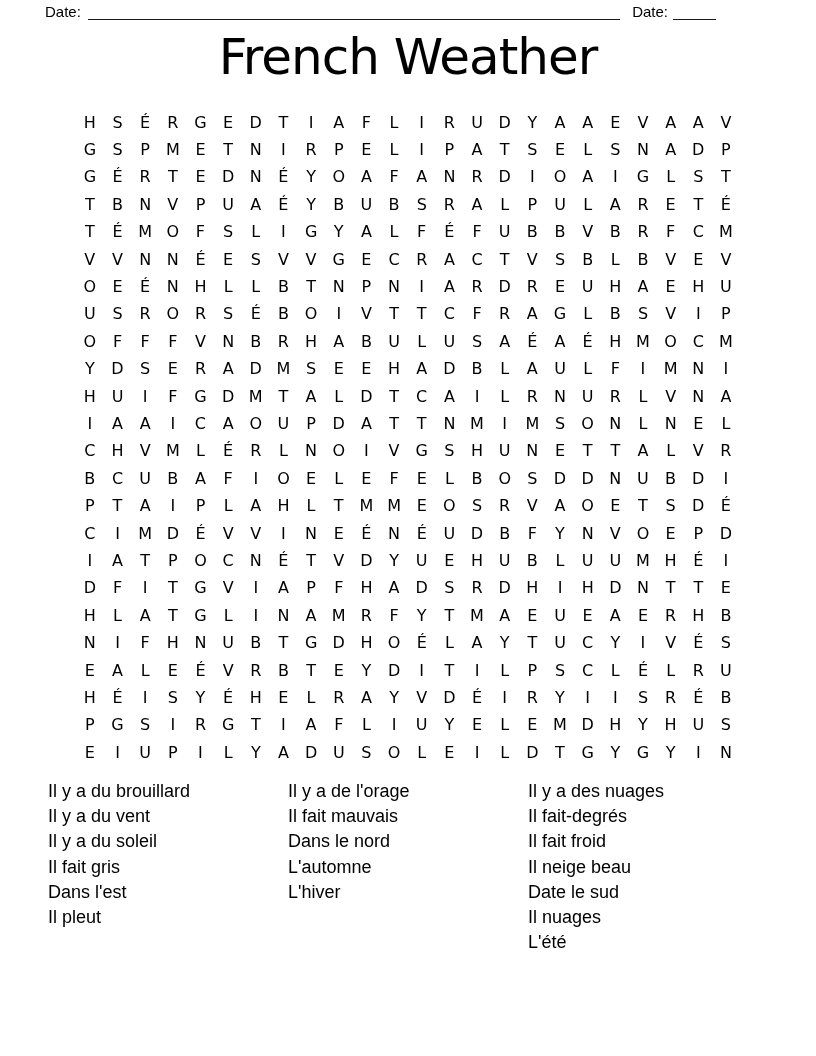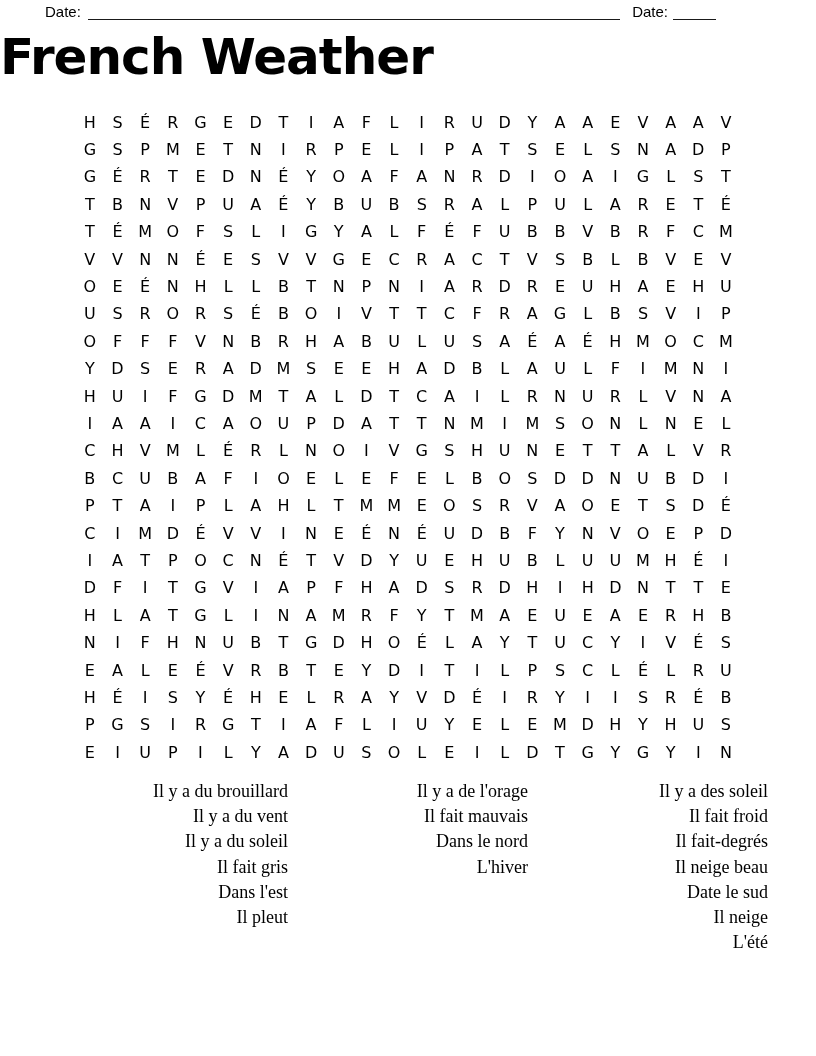--- a/index.html
+++ b/index.html
@@ -29,22 +29,23 @@
     border-bottom: 1.5px solid #1a1a1a;
     height: 17px;
   }
   .name-line { flex: 1; margin-left: 7px; }
   .date-label { margin-left: 12px; }
   .date-line { width: 43px; margin-left: 5px; }
   
   .page-title {
     position: absolute;
     top: 28px; left: 0; width: 100%;
+    text-align: center;
     font-size: 50px;
-    font-weight: bold;
+    font-weight: normal;
     letter-spacing: -1px;
     font-family: "DejaVu Sans", sans-serif;
   }
   
   .ws-grid {
     position: absolute;
     left: 76px; top: 109px;
     display: grid;
     grid-template-columns: repeat(24, 27.66px);
     grid-auto-rows: 27.4px;
@@ -61,22 +62,21 @@
   .word-list {
     position: absolute;
     left: 48px; top: 779px;
     display: flex;
   }
   .word-col { width: 240px; }
   .word-item {
     font-size: 18px;
     line-height: 25.2px;
     white-space: nowrap;
-    font-family: Liberation Serif, serif;
-    text-align: right;
+    font-family: Liberation Sans, sans-serif;
   }
 </style>
 </head>
 <body>
 
 <div class="page">
 
   <div class="header-row">
     <span>Date:</span>
     <span class="fill-line name-line"></span>
@@ -671,26 +671,27 @@
         <div class="word-item">Il y a du vent</div>
         <div class="word-item">Il y a du soleil</div>
         <div class="word-item">Il fait gris</div>
         <div class="word-item">Dans l'est</div>
         <div class="word-item">Il pleut</div>
       </div>
       <div class="word-col">
         <div class="word-item">Il y a de l'orage</div>
         <div class="word-item">Il fait mauvais</div>
         <div class="word-item">Dans le nord</div>
+        <div class="word-item">L'automne</div>
         <div class="word-item">L'hiver</div>
       </div>
       <div class="word-col">
-        <div class="word-item">Il y a des soleil</div>
+        <div class="word-item">Il y a des nuages</div>
+        <div class="word-item">Il fait-degrés</div>
         <div class="word-item">Il fait froid</div>
-        <div class="word-item">Il fait-degrés</div>
         <div class="word-item">Il neige beau</div>
         <div class="word-item">Date le sud</div>
-        <div class="word-item">Il neige</div>
+        <div class="word-item">Il nuages</div>
         <div class="word-item">L'été</div>
       </div>
     </div>
 
 </div>
 
 </body></html>

